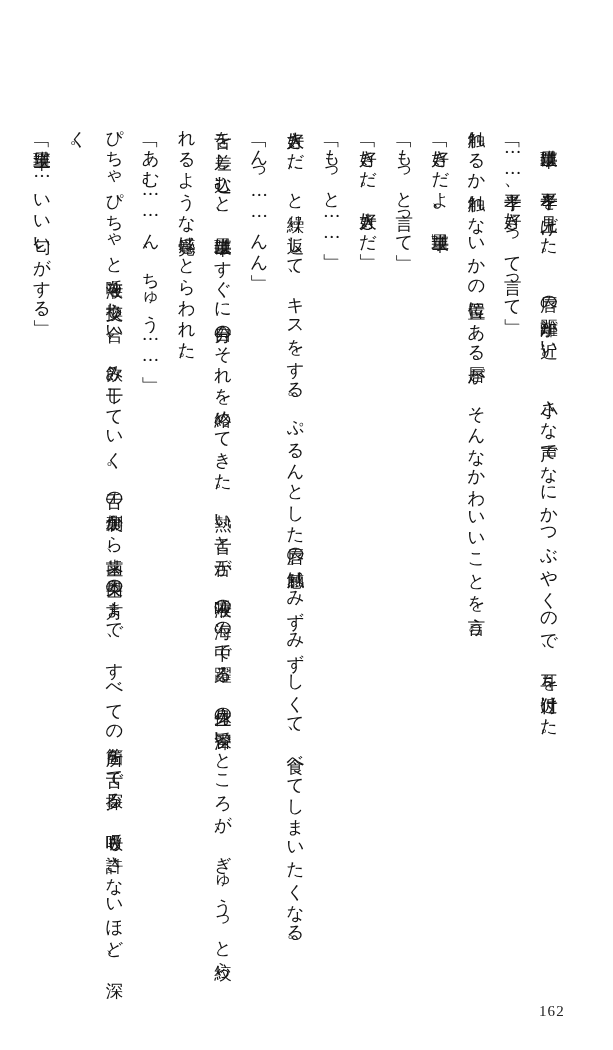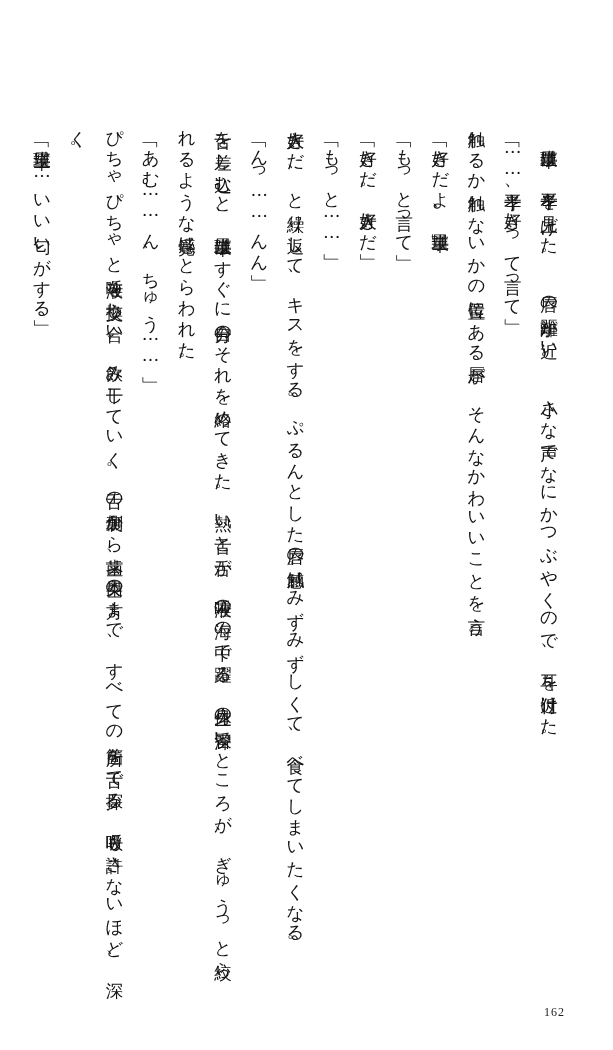--- a/index.html
+++ b/index.html
@@ -50,21 +50,21 @@
     text-indent: 1em;
   }
   .para.noindent {
     text-indent: 0;
   }
 
   .page-number {
     position: absolute;
     right: 48px;
     bottom: 30px;
-    font-size: 12px;
+    font-size: 15px;
     letter-spacing: 0.08em;
     font-family: "Liberation Serif", "DejaVu Serif", serif;
     color: #222222;
   }
 </style>
 </head>
 <body>
 
 <div class="page">
 

